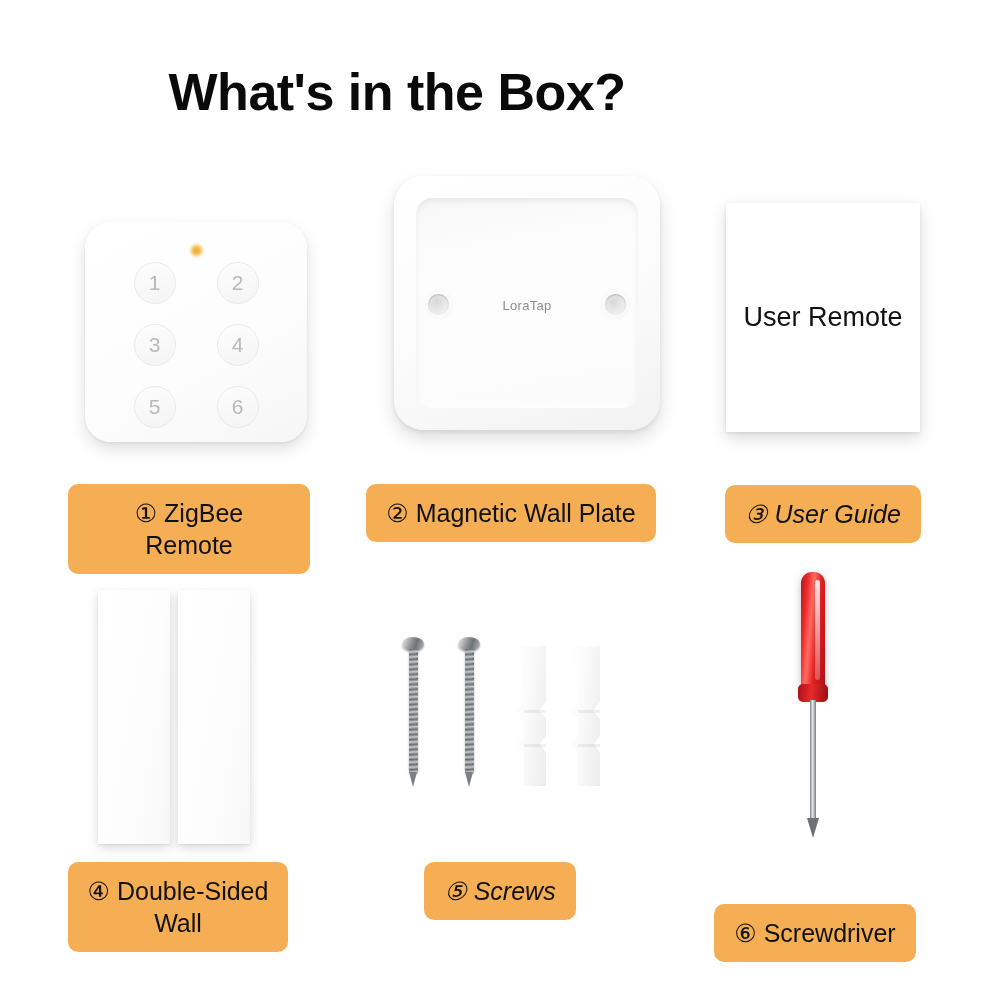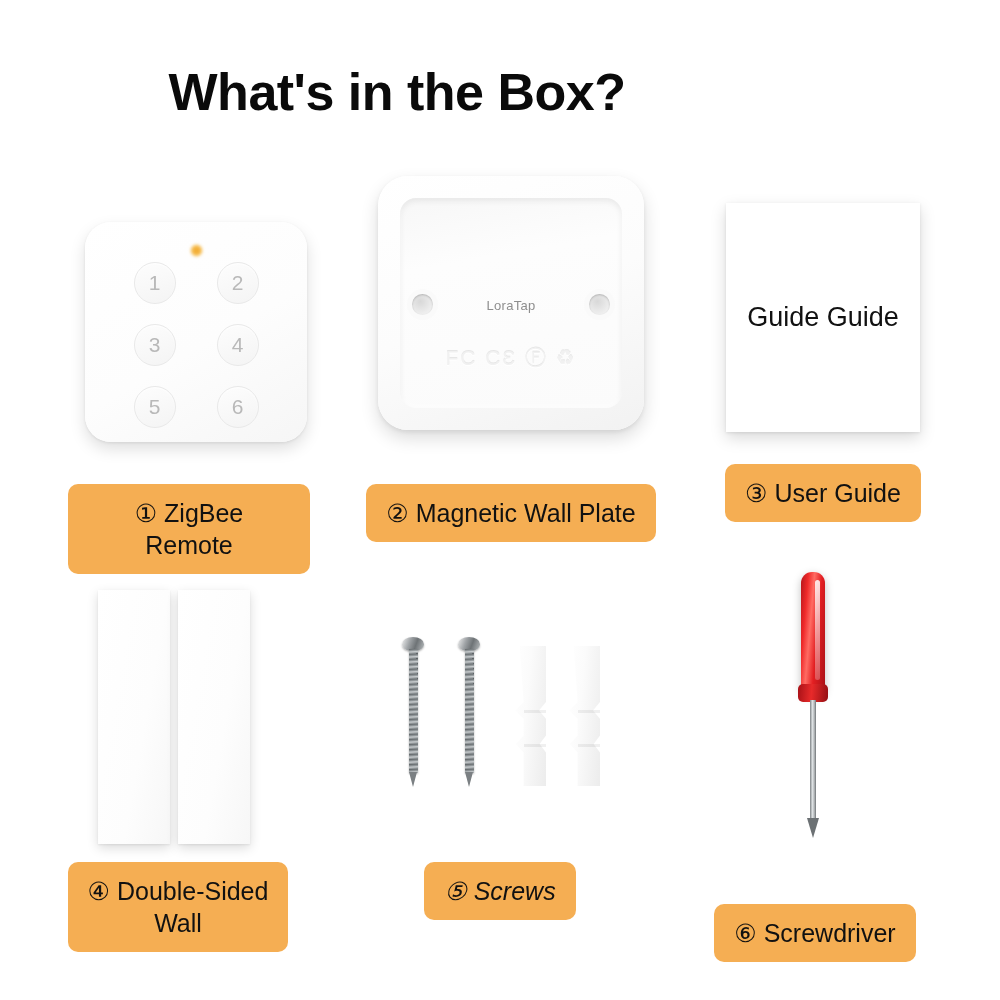--- a/index.html
+++ b/index.html
@@ -66,21 +66,21 @@
     border:1.6px solid #e9e9e9;
     background:linear-gradient(160deg,#fdfdfd,#f4f4f4);
     display:flex; align-items:center; justify-content:center;
     font-size:21px; color:#b9b9b9; font-weight:400;
     box-shadow:inset 0 1px 2px rgba(255,255,255,.9);
   }
 
   
   #plate-art {
     position:absolute;
-    left:378px; top:176px;
+    left:394px; top:176px;
     width:266px; height:254px;
     background:linear-gradient(160deg,#ffffff 0%,#fcfcfc 50%,#f2f2f2 100%);
     border-radius:30px;
     box-shadow:0 8px 18px rgba(0,0,0,.14), 0 2px 4px rgba(0,0,0,.07);
   }
   #plate-inner {
     position:absolute; left:22px; top:22px; right:22px; bottom:22px;
     border-radius:16px;
     background:linear-gradient(170deg,#f7f7f7 0%,#fdfdfd 30%,#fbfbfb 100%);
     box-shadow:inset 0 3px 6px rgba(0,0,0,.07), inset 0 -2px 4px rgba(255,255,255,.9);
@@ -217,30 +217,29 @@
 </div>
 <div class="pill-wrap" style="left:68px; top:484px; width:242px;">
   <span class="pill">① ZigBee Remote</span>
 </div>
 
 <div id="plate-art">
   <div id="plate-inner"></div>
   <div class="screw-hole" id="hole-left"></div>
   <div class="screw-hole" id="hole-right"></div>
   <div id="plate-brand">LoraTap</div>
-  <div id="plate-certs">FC CƐ Ⓕ ♻</div>
 </div>
 <div class="pill-wrap" style="left:360px; top:484px; width:302px;">
   <span class="pill">② Magnetic Wall Plate</span>
 </div>
 
 <div id="guide-art">
-  <div id="guide-title">Guide Guide</div>
-</div>
-<div class="pill-wrap" style="left:716px; top:464px; width:214px;">
+  <div id="guide-title">User Remote</div>
+</div>
+<div class="pill-wrap" style="left:716px; top:485px; width:214px;font-style:italic;">
   <span class="pill">③ User Guide</span>
 </div>
 
 <div id="tape-art">
   <div class="tape-strip"></div>
   <div class="tape-strip"></div>
 </div>
 <div class="pill-wrap" style="left:62px; top:862px; width:232px;">
   <span class="pill">④ Double-Sided
 Wall</span>

